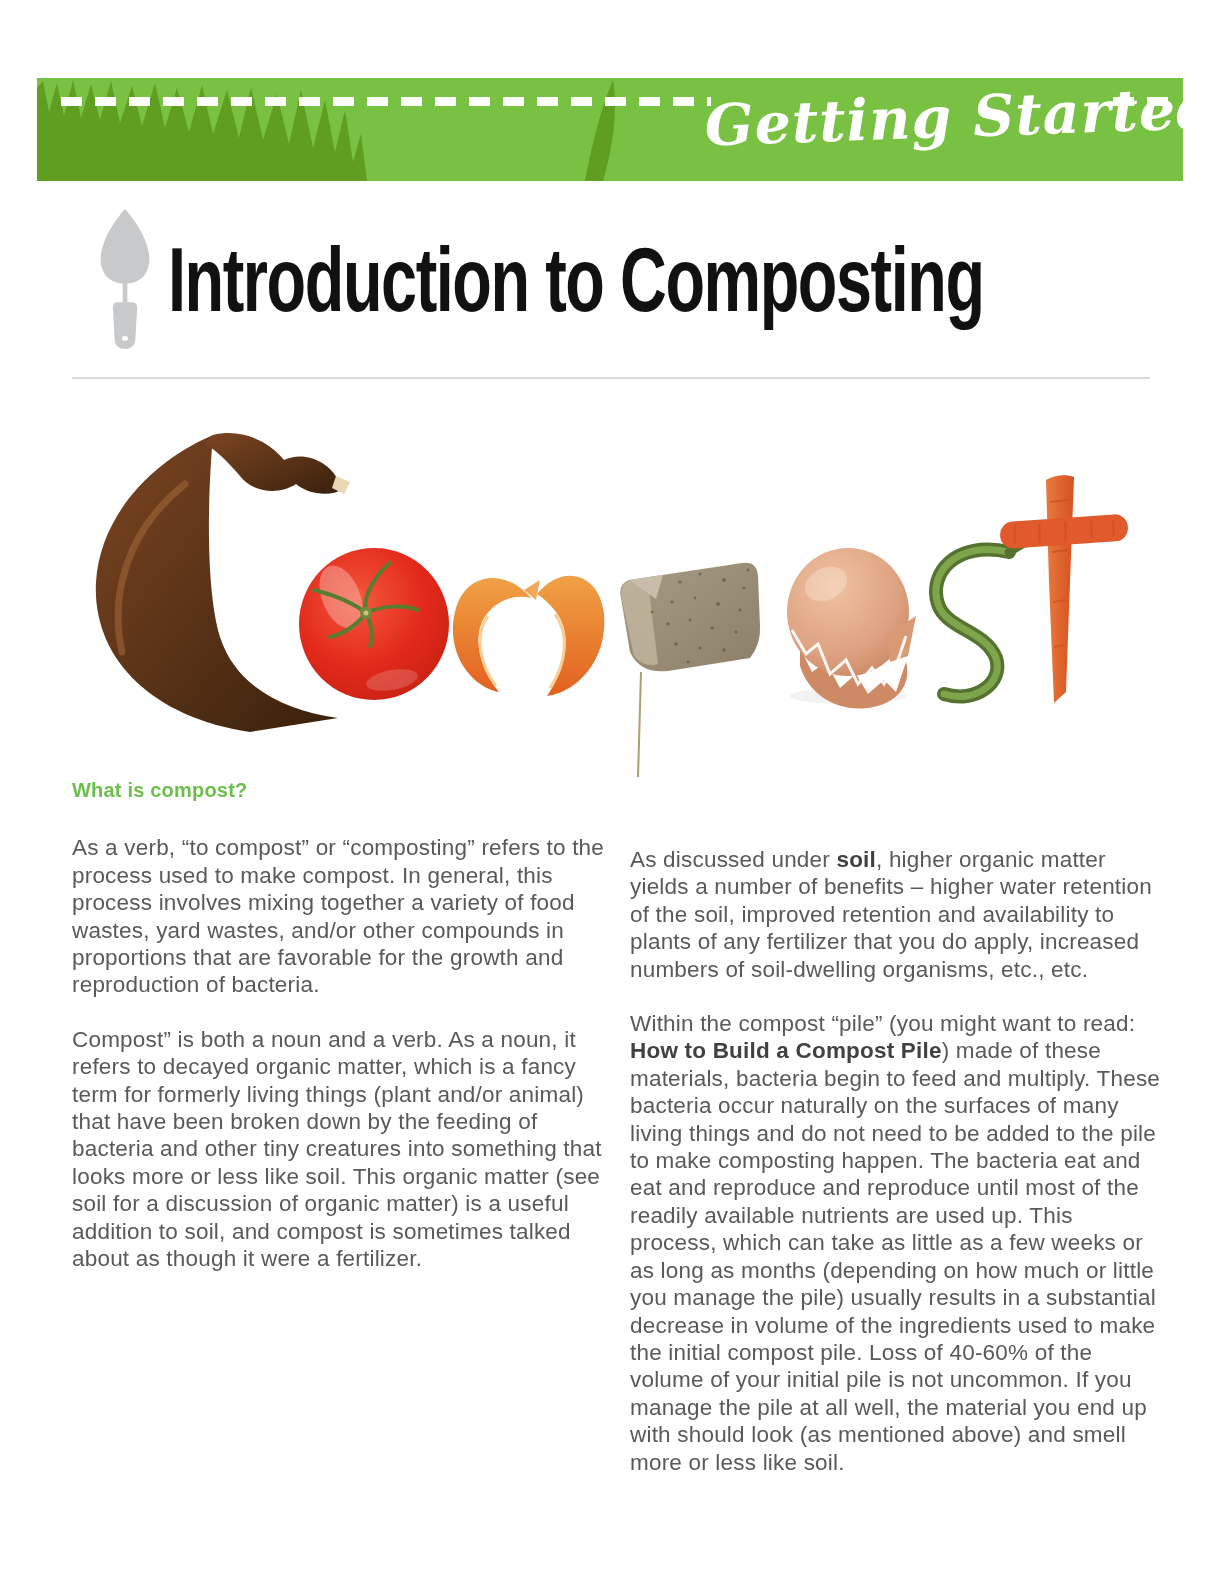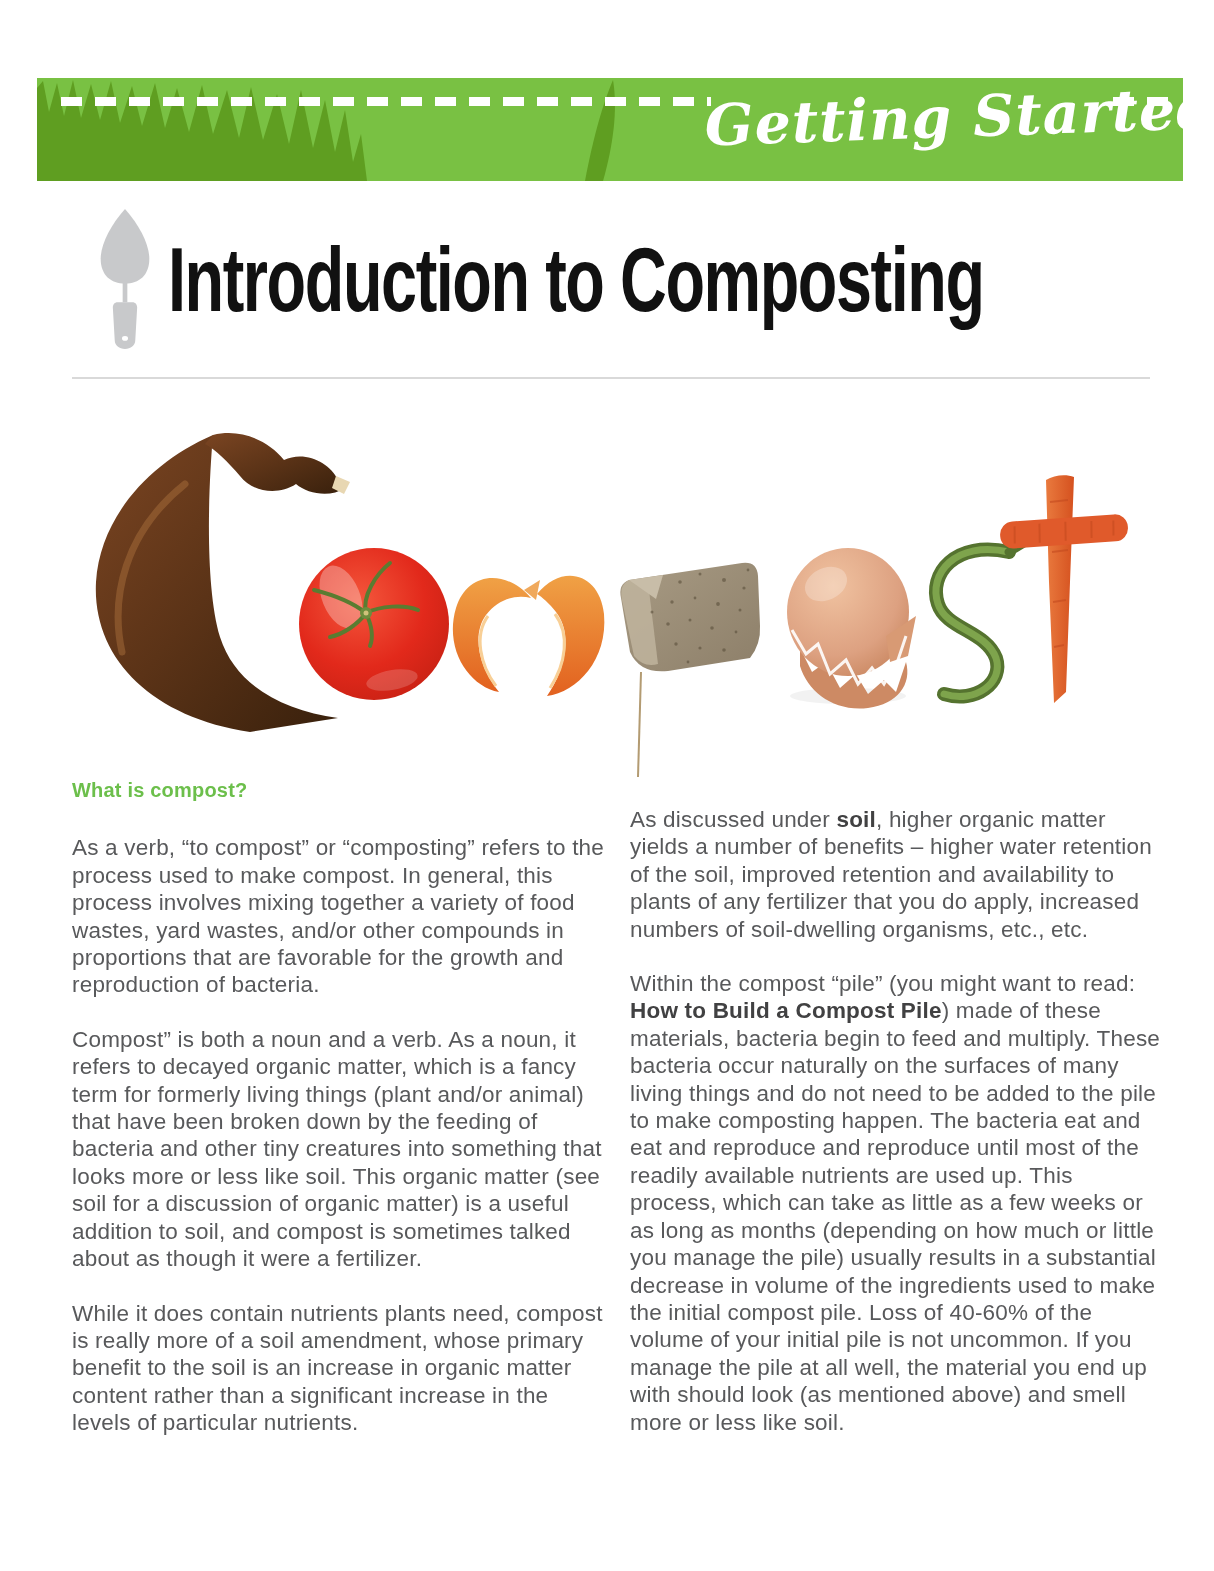--- a/index.html
+++ b/index.html
@@ -30,21 +30,21 @@
   .rule{position:absolute;left:72px;top:377px;width:1078px;height:2px;
         background:var(--rule-gray,#d9d9d9);}
   
   .art{position:absolute;left:0;top:422px;}
   
   .col{position:absolute;color:var(--body-gray,#58595b);font-size:22.5px;
        line-height:27.4px;letter-spacing:0.2px;}
   .col p{margin:0 0 27px 0;}
   .col b{color:var(--bold-gray,#414142);font-weight:bold;}
   .col-left{left:72px;top:777px;width:534px;}
-  .col-right{left:630px;top:806px;width:534px;}
+  .col-right{left:630px;top:846px;width:534px;}
   .col h2{margin:0 0 30px 0;color:var(--heading-green,#6cbf4b);font-size:20px;
           font-weight:bold;letter-spacing:0.2px;}
 </style>
 </head>
 <body>
 
 <div class="page">
 
   <header class="banner">
     <svg class="grass" width="620" height="103" viewBox="0 0 620 103">
@@ -195,21 +195,20 @@
             <path d="M1114,102 L1113,117"></path>
         </g>
       </g>
     </g>
   </svg>
 
   <section class="col col-left">
     <h2>What is compost?</h2>
     <p>As a verb, “to compost” or “composting” refers to the process used to make compost. In general, this process involves mixing together a variety of food wastes, yard wastes, and/or other compounds in proportions that are favorable for the growth and reproduction of bacteria.</p>
     <p>Compost” is both a noun and a verb. As a noun, it refers to decayed organic matter, which is a fancy term for formerly living things (plant and/or animal) that have been broken down by the feeding of bacteria and other tiny creatures into something that looks more or less like soil. This organic matter (see soil for a discussion of organic matter) is a useful addition to soil, and compost is sometimes talked about as though it were a fertilizer.</p>
-    <p>While it does contain nutrients plants need, compost is really more of a soil amendment, whose primary benefit to the soil is an increase in organic matter content rather than a significant increase in the levels of particular nutrients.</p>
   </section>
 
   <section class="col col-right">
     <p><span>As discussed under </span><b>soil</b><span>, higher organic matter yields a number of benefits – higher water retention of the soil, improved retention and availability to plants of any fertilizer that you do apply, increased numbers of soil-dwelling organisms, etc., etc.</span></p>
     <p><span>Within the compost “pile” (you might want to read: </span><b>How to Build a Compost Pile</b><span>) made of these materials, bacteria begin to feed and multiply. These bacteria occur naturally on the surfaces of many living things and do not need to be added to the pile to make composting happen. The bacteria eat and eat and reproduce and reproduce until most of the readily available nutrients are used up. This process, which can take as little as a few weeks or as long as months (depending on how much or little you manage the pile) usually results in a substantial decrease in volume of the ingredients used to make the initial compost pile. Loss of 40-60% of the volume of your initial pile is not uncommon. If you manage the pile at all well, the material you end up with should look (as mentioned above) and smell more or less like soil.</span></p>
   </section>
 
 </div>
 
 </body></html>

